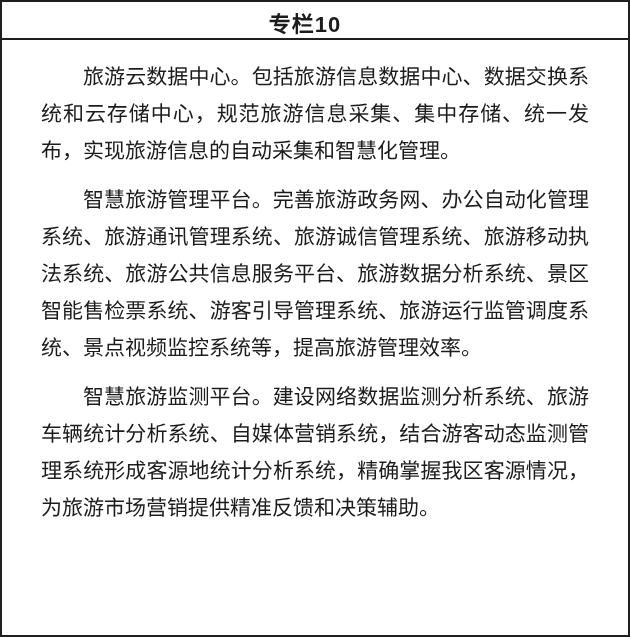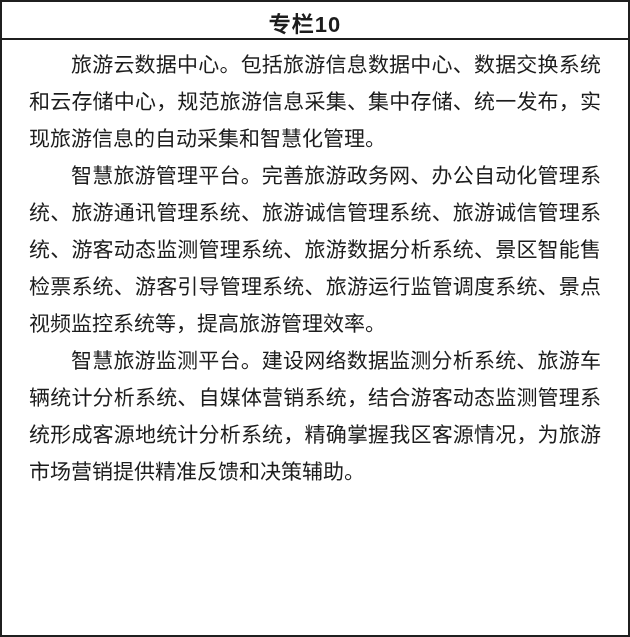--- a/index.html
+++ b/index.html
@@ -35,30 +35,30 @@
   .panel-body {
     box-sizing: border-box;
     padding: 7px 27px 0 27px;
     font-family: "Liberation Serif", "DejaVu Serif", serif;
     font-size: 21px;
     line-height: 37px;
     text-align: justify;
     text-justify: inter-ideograph;
   }
   .panel-body p {
-    margin: 0;
+    margin: 12px;
     text-indent: 2em;
     word-break: break-all;
   }
 </style>
 </head>
 <body>
 
 <div class="panel">
   <div class="panel-header">
     <span class="column-label">专栏10</span>
   </div>
   <div class="panel-body">
     <p>旅游云数据中心。包括旅游信息数据中心、数据交换系统和云存储中心，规范旅游信息采集、集中存储、统一发布，实现旅游信息的自动采集和智慧化管理。</p>
-    <p>智慧旅游管理平台。完善旅游政务网、办公自动化管理系统、旅游通讯管理系统、旅游诚信管理系统、旅游诚信管理系统、游客动态监测管理系统、旅游数据分析系统、景区智能售检票系统、游客引导管理系统、旅游运行监管调度系统、景点视频监控系统等，提高旅游管理效率。</p>
+    <p>智慧旅游管理平台。完善旅游政务网、办公自动化管理系统、旅游通讯管理系统、旅游诚信管理系统、旅游移动执法系统、旅游公共信息服务平台、旅游数据分析系统、景区智能售检票系统、游客引导管理系统、旅游运行监管调度系统、景点视频监控系统等，提高旅游管理效率。</p>
     <p>智慧旅游监测平台。建设网络数据监测分析系统、旅游车辆统计分析系统、自媒体营销系统，结合游客动态监测管理系统形成客源地统计分析系统，精确掌握我区客源情况，为旅游市场营销提供精准反馈和决策辅助。</p>
   </div>
 </div>
 
 </body></html>

